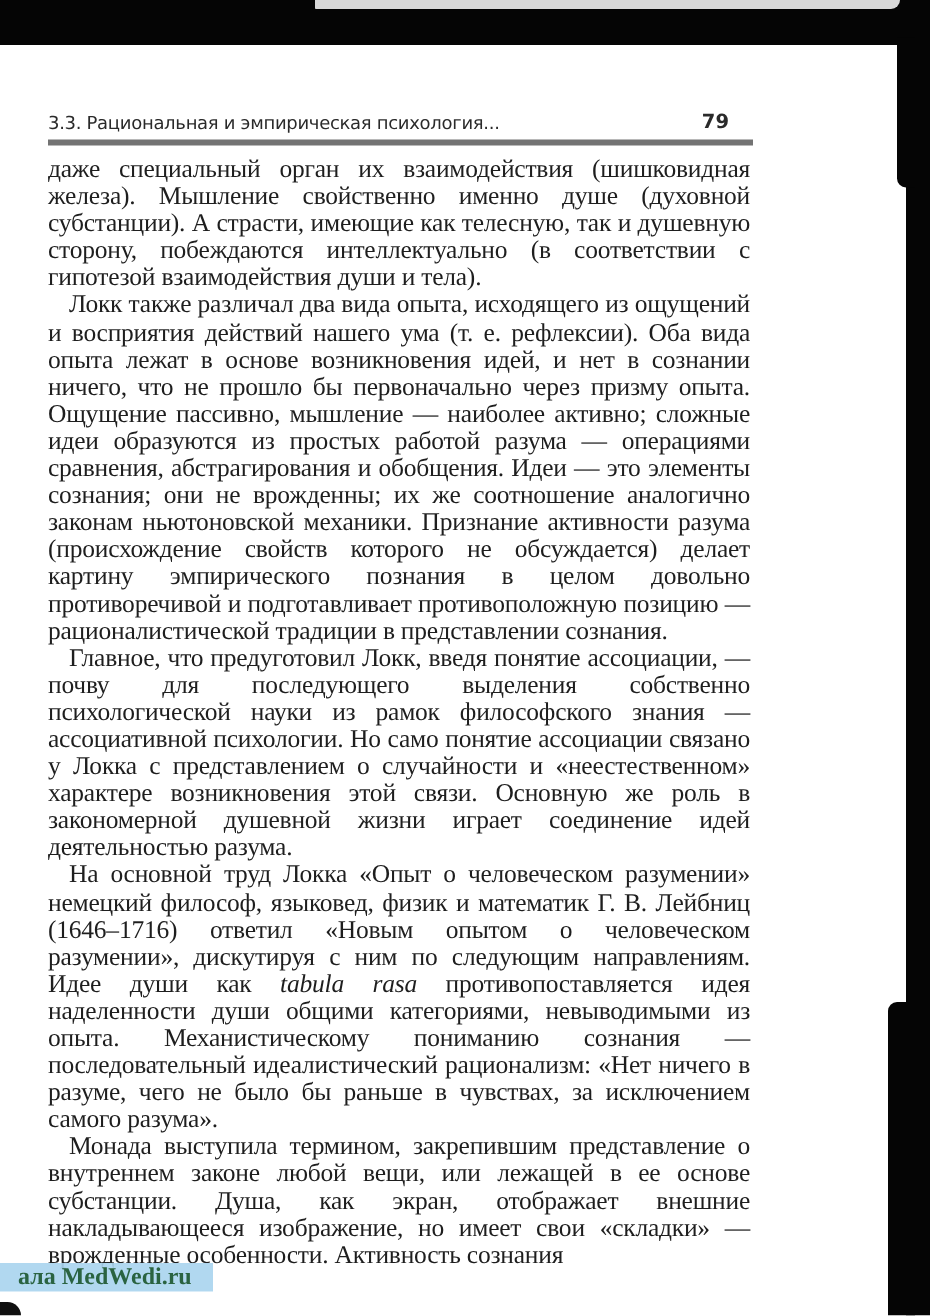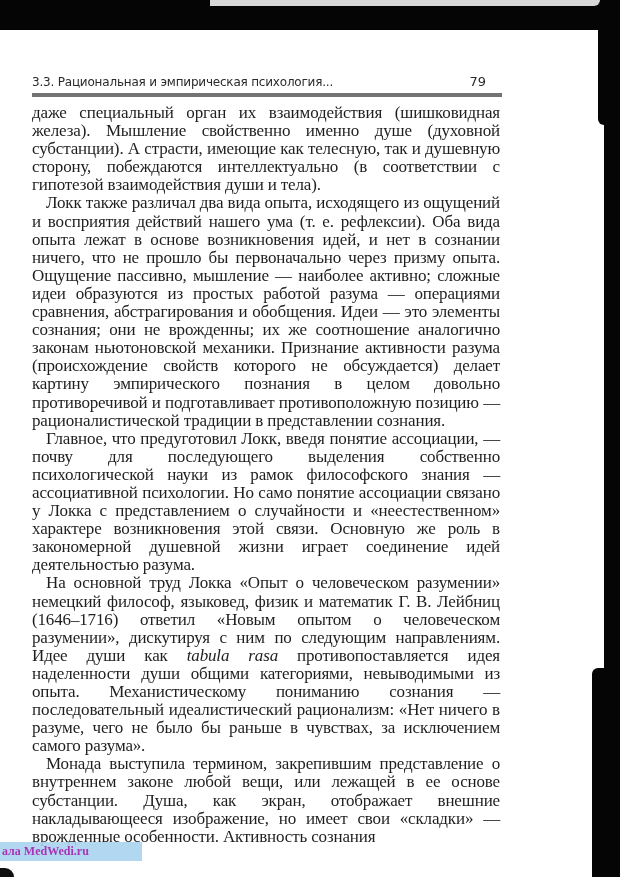--- a/index.html
+++ b/index.html
@@ -36,35 +36,35 @@
   .page {
     position: absolute; left: 32px; top: 0; width: 470px;
   }
   .running-head {
     position: absolute; top: 73px; left: 0; width: 470px; height: 20px;
     border-bottom: 4px solid #737373;
     font-family: "DejaVu Sans", "Liberation Sans", sans-serif;
     font-size: 12px; color: #2a2a2a;
   }
   .running-head .title { position: absolute; left: 0; top: 2px; letter-spacing: -0.2px; }
-  .running-head .pageno { position: absolute; right: 16px; top: 1px; font-weight: normal; font-size: 13px; margin-left: 21px; }
+  .running-head .pageno { position: absolute; right: 16px; top: 1px; font-weight: bold; font-size: 13px; margin-left: 21px; }
   .body-text {
     position: absolute; top: 104px; left: 0; width: 468px;
     font-size: 17px; line-height: 18.1px; text-align: justify;
     letter-spacing: -0.15px;
   }
   .body-text p { margin: 0; text-indent: 0; }
   .body-text p.indent { text-indent: 14px; }
   .body-text p.first { text-indent: 0; }
   .body-text em { }
   .watermark {
     position: absolute; left: 0; top: 842px; width: 142px; height: 19px;
     background: #a9d4ef;
-    color: #a21caf; font-family: "Liberation Serif", serif; font-weight: bold;
-    font-size: 12px; line-height: 19px; padding-left: 2px; box-sizing: border-box;
+    color: #14532d; font-family: "Liberation Serif", serif; font-weight: bold;
+    font-size: 16px; line-height: 19px; padding-left: 12px; box-sizing: border-box;
     opacity: 0.9;
   }
 </style>
 </head>
 <body>
 
 <div class="scan-top"></div>
 <div class="scan-top-light"></div>
 <div class="scan-right"></div>
 <div class="scan-right-upper"></div>

